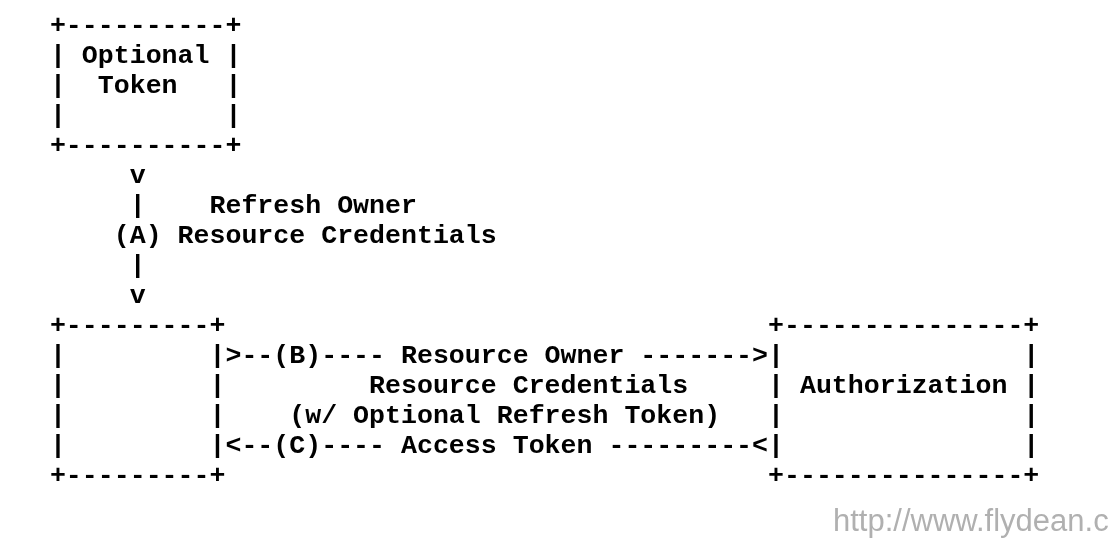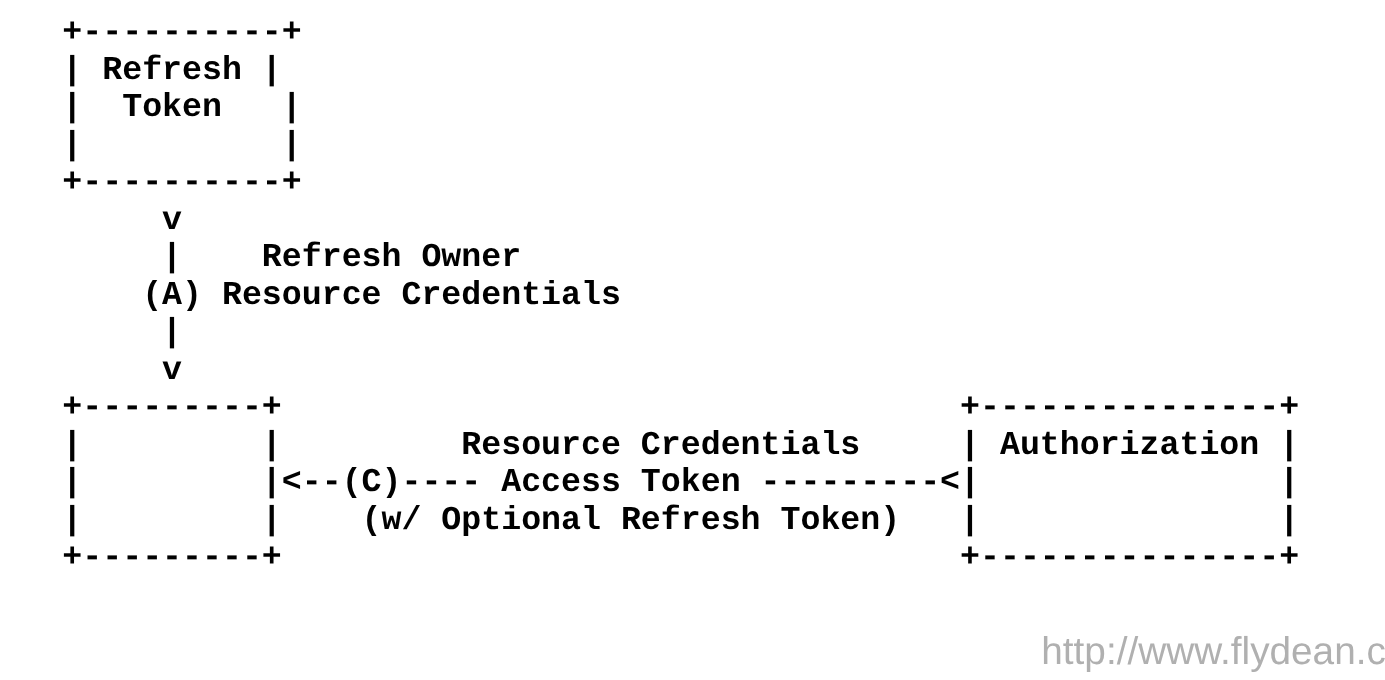--- a/index.html
+++ b/index.html
@@ -38,31 +38,32 @@
     white-space: nowrap;
   }
 </style>
 </head>
 <body>
 
 <div class="stage">
 
   <div class="ascii">
     <div class="ascii-line">   +----------+</div>
-    <div class="ascii-line">   | Refresh |</div>
+    <div class="ascii-line">   | Optional |</div>
     <div class="ascii-line">   |  Token   |</div>
     <div class="ascii-line">   |          |</div>
     <div class="ascii-line">   +----------+</div>
     <div class="ascii-line">        v</div>
     <div class="ascii-line">        |    Refresh Owner</div>
     <div class="ascii-line">       (A) Resource Credentials</div>
     <div class="ascii-line">        |</div>
     <div class="ascii-line">        v</div>
     <div class="ascii-line">   +---------+                                  +---------------+</div>
+    <div class="ascii-line">   |         |&gt;--(B)---- Resource Owner -------&gt;|               |</div>
     <div class="ascii-line">   |         |         Resource Credentials     | Authorization |</div>
+    <div class="ascii-line">   |         |    (w/ Optional Refresh Token)   |               |</div>
     <div class="ascii-line">   |         |&lt;--(C)---- Access Token ---------&lt;|               |</div>
-    <div class="ascii-line">   |         |    (w/ Optional Refresh Token)   |               |</div>
     <div class="ascii-line">   +---------+                                  +---------------+</div>
   </div>
 
   <span class="watermark">http://www.flydean.com</span>
 
 </div>
 
 </body></html>

